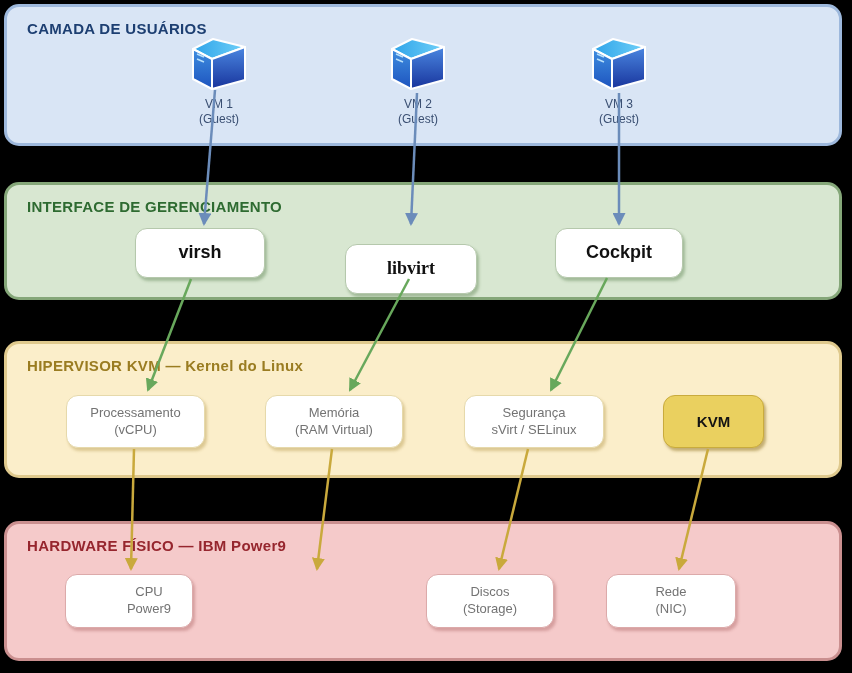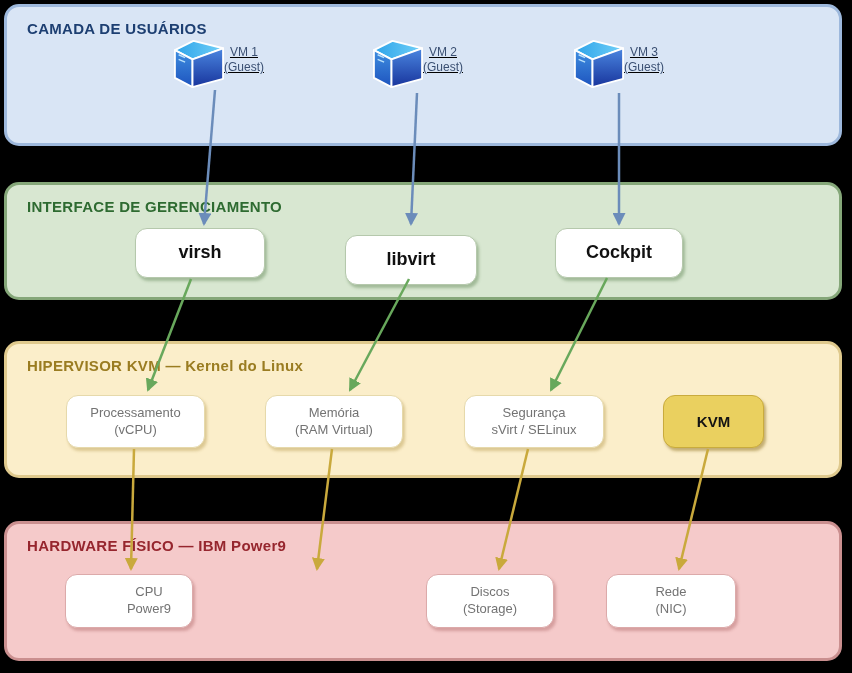--- a/index.html
+++ b/index.html
@@ -21,21 +21,21 @@
   .node{position:absolute;background:#fff;border-radius:12px;box-sizing:border-box;
         display:flex;flex-direction:column;align-items:center;justify-content:center;
         font-size:13px;color:#737373;text-align:center;line-height:1.3;z-index:2;}
   .node.bold{font-weight:bold;font-size:18px;color:#111;}
   .n-green{border:1.5px solid #b5c8ac;box-shadow:2px 3px 3px rgba(96,134,85,.45);}
   .n-yellow{border:1.5px solid #e6d9ab;box-shadow:2px 3px 3px rgba(176,146,64,.40);}
   .n-red{border:1.5px solid #dcaaaa;box-shadow:2px 3px 3px rgba(168,96,96,.40);}
   .n-kvm{background:#ead05f;border:1.5px solid #c9ab3d;font-weight:bold;font-size:15px;color:#131313;
          box-shadow:2px 3px 3px rgba(150,120,40,.55);}
 
-  .vm{position:absolute;width:90px;display:flex;align-items:flex-start;z-index:2;text-decoration:underline;}
+  .vm{position:absolute;width:90px;display:flex;flex-direction:column;align-items:center;z-index:2;}
   .vm-label{margin-top:7px;font-size:12px;color:#3a4f72;text-align:center;line-height:1.25;}
   #arrows{position:absolute;left:0;top:0;z-index:5;pointer-events:none;}
 </style>
 </head>
 <body>
 
 <div id="canvas">
 
   <div class="band band-users" style="top:4px;height:142px;">
     <div class="band-title">CAMADA DE USUÁRIOS</div>
@@ -102,21 +102,21 @@
     </svg>
     <div class="vm-label">
       <div>VM 3</div>
       <div>(Guest)</div>
     </div>
   </div>
 
   <div class="node n-green bold" style="left:135px;top:228px;width:130px;height:50px;">
     <span>virsh</span>
   </div>
-  <div class="node n-green bold" style="left:345px;top:235px;width:132px;height:50px;">
+  <div class="node n-green bold" style="left:345px;top:244px;width:132px;height:50px;font-family:Liberation Serif, serif;">
     <span>libvirt</span>
   </div>
   <div class="node n-green bold" style="left:555px;top:228px;width:128px;height:50px;">
     <span>Cockpit</span>
   </div>
 
   <div class="node n-yellow" style="left:66px;top:395px;width:139px;height:53px;">
     <span>Processamento</span>
     <span>(vCPU)</span>
   </div>

